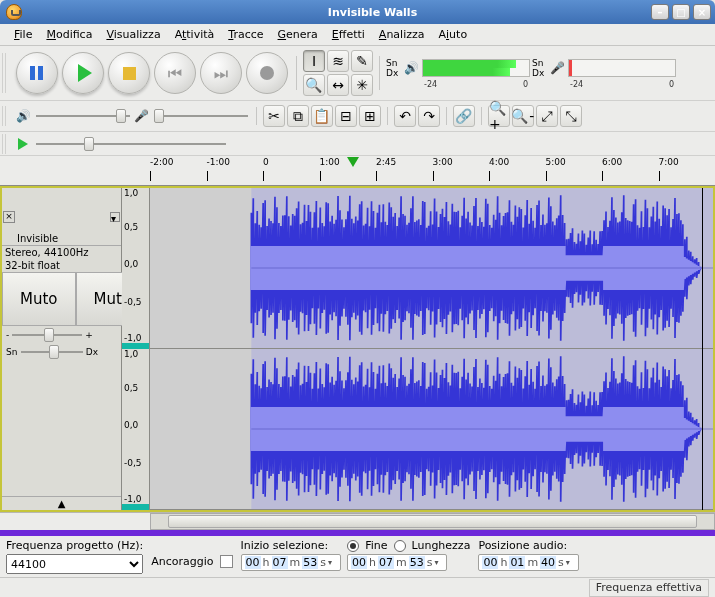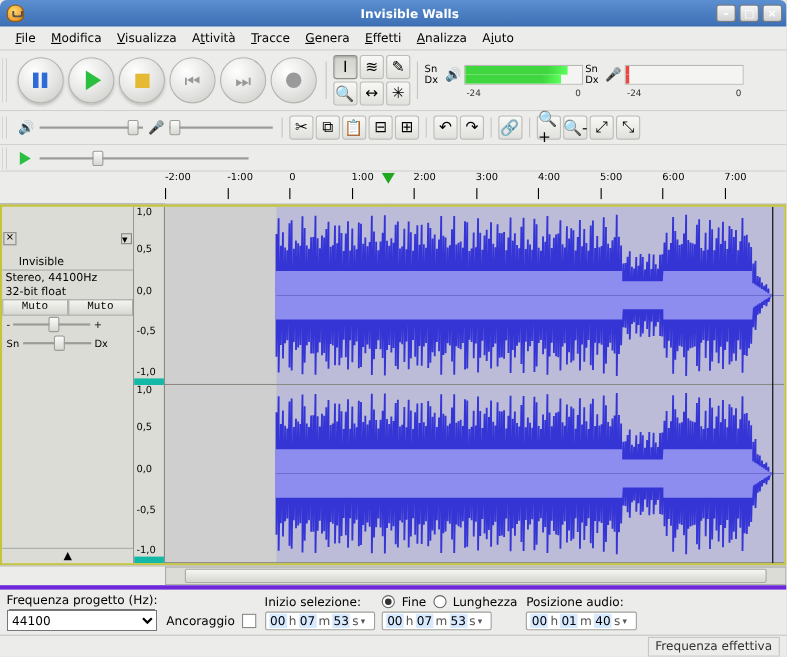--- a/index.html
+++ b/index.html
@@ -49,36 +49,36 @@
 .ruler-tick::after { content: ""; position: absolute; left: 0; top: 14px; width: 1px; height: 10px; background: #000; }
 .playhead-marker { position: absolute; top: 0; width: 0; height: 0; border-left: 6px solid transparent; border-right: 6px solid transparent; border-top: 10px solid #1fa81f; }
 .track-area { flex: 1; display: flex; border: 2px solid #c5c53a; background: #d9d9d3; overflow: hidden; }
 .track-panel { width: 120px; min-width: 120px; background: #dcdcd6; border-right: 1px solid #8a8a85; display: flex; flex-direction: column; font-size: 10px; }
 .tp-header { display: flex; align-items: center; background: #dcdcd6; border-bottom: 1px solid #aaa; padding: 1px; gap: 2px; }
 .tp-close { width: 12px; height: 12px; border: 1px solid #888; font-size: 9px; text-align: center; line-height: 9px; cursor: pointer; }
 .tp-name { flex: 1; white-space: nowrap; overflow: hidden; margin-top: 44px; }
 .tp-drop { width: 10px; height: 10px; border: 1px solid #888; }
 .tp-info { padding: 1px 3px; }
 .tp-btns { display: flex; }
-.tp-btns button { flex: 1; font-size: 10px; padding: 1px; background: linear-gradient(#f4f4f0, #d8d8d3); border: 1px solid #aaa; cursor: pointer; font-family: Liberation Mono, monospace; }
+.tp-btns button { flex: 1; font-size: 15px; padding: 17px; background: linear-gradient(#f4f4f0, #d8d8d3); border: 1px solid #aaa; cursor: pointer; }
 .tp-sliderrow { padding: 3px 4px; }
 .tp-collapse { height: 14px; display: flex; align-items: center; justify-content: center; border-top: 1px solid #aaa; background: #dcdcd6; cursor: pointer; margin-top: auto; }
 .vscale { width: 28px; min-width: 28px; background: #dcdcd6; border-right: 1px solid #8a8a85; display: flex; flex-direction: column; }
 .vs-ch { flex: 1; position: relative; font-size: 9px; border-bottom: 6px solid #14b8a6; }
 .vs-ch span { position: absolute; left: 2px; }
 .wave-display { flex: 1; display: flex; flex-direction: column; background: #bcbcd8; position: relative; }
 .wf-ch { flex: 1; position: relative; border-bottom: 1px solid #8a8a85; background: linear-gradient(#bcbcd8, #bcbcd8); }
 .wf-ch svg { position: absolute; inset: 0; width: 100%; height: 100%; }
 .wf-sel { position: absolute; top: 0; bottom: 0; right: 10px; width: 1px; background: #000; }
 .wf-playline { position: absolute; top: 0; bottom: 0; background: rgba(0,0,0,0.5); width: 1px; }
 .hscroll { height: 18px; display: flex; background: #ececea; border-top: 1px solid #b7b7b3; }
 .hscroll .track-filler { width: 150px; }
 .hscroll .sb { flex: 1; background: #dcdcd6; border: 1px solid #aaa; position: relative; }
 .hscroll .sb .sbthumb { position: absolute; left: 3%; right: 3%; top: 1px; bottom: 1px; background: linear-gradient(#f6f6f2, #d6d6d0); border: 1px solid #aaa; border-radius: 2px; }
-.selectionbar { display: flex; align-items: center; padding: 3px 6px; background: #ececea; border-top: 4px solid #6d28d9; gap: 8px; flex-wrap: wrap; }
+.selectionbar { display: flex; align-items: flex-start; padding: 3px 6px; background: #ececea; border-top: 6px solid #6d28d9; gap: 8px; flex-wrap: wrap; }
 .selbar-col { display: flex; flex-direction: column; gap: 2px; font-size: 11px; }
 .selbar-row { display: flex; align-items: center; gap: 6px; }
 .rate-select { height: 20px; font-size: 11px; }
 .time-field { display: inline-flex; align-items: center; padding: 1px 3px; background: #fff; border: 1px solid #a0a09c; border-radius: 2px; font-family: monospace; font-size: 11px; gap: 1px; }
 .time-field .num { background: #d6e9ff; padding: 0 1px; }
 .time-field .u { color: #555; padding: 0 1px; }
 .time-field .dd { width: 9px; font-size: 8px; color: #555; }
 .checkbox { width: 13px; height: 13px; border: 1px solid #888; background: #fff; }
 .radio { width: 12px; height: 12px; border: 1px solid #666; border-radius: 50%; background: #fff; display: inline-flex; align-items: center; justify-content: center; }
 .radio.checked::after { content: ""; width: 6px; height: 6px; background: #333; border-radius: 50%; }
@@ -234,21 +234,21 @@
 
 <div class="mainarea">
   <div class="timeline-area">
     <div style="width:150px;height:100%"></div>
     <div class="ruler">
       <div class="playhead-marker" style="left:calc(36% - 6px)"></div>
     <div class="ruler-tick" style="left: 0%;">-2:00</div>
         <div class="ruler-tick" style="left: 10%;">-1:00</div>
         <div class="ruler-tick" style="left: 20%;">0</div>
         <div class="ruler-tick" style="left: 30%;">1:00</div>
-        <div class="ruler-tick" style="left: 40%;">2:00</div>
+        <div class="ruler-tick" style="left: 40%;">2:45</div>
         <div class="ruler-tick" style="left: 50%;">3:00</div>
         <div class="ruler-tick" style="left: 60%;">4:00</div>
         <div class="ruler-tick" style="left: 70%;">5:00</div>
         <div class="ruler-tick" style="left: 80%;">6:00</div>
         <div class="ruler-tick" style="left: 90%;">7:00</div>
       </div>
   </div>
   <div class="track-area">
     <div class="track-panel">
       <div class="tp-header">

